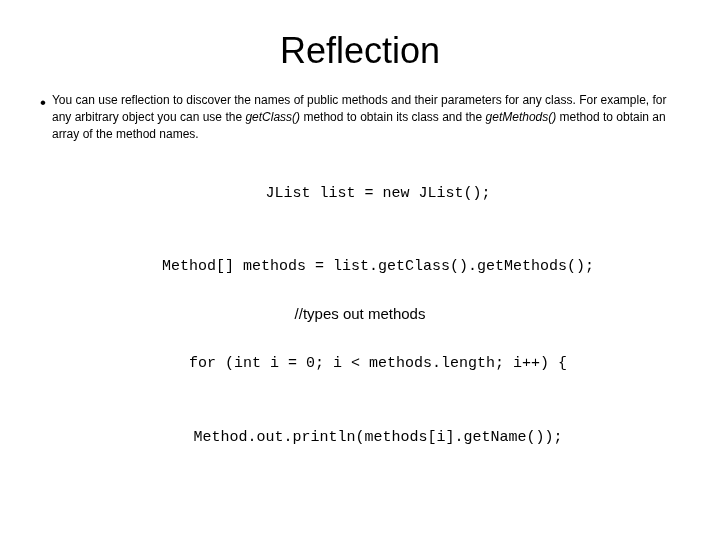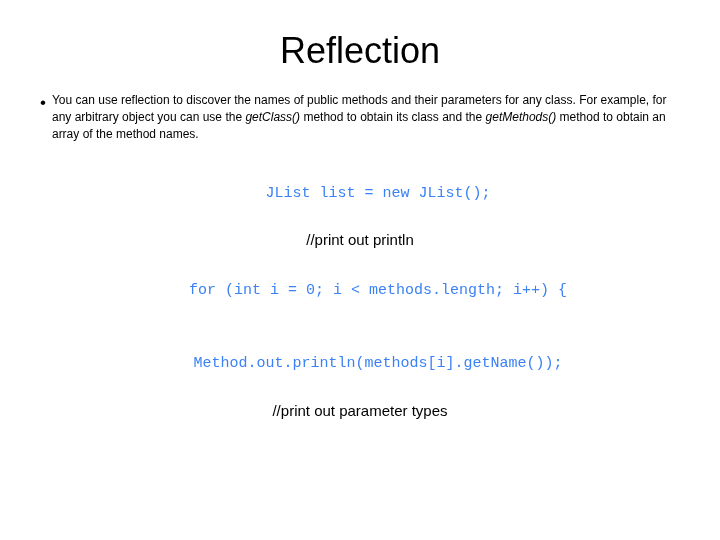--- a/index.html
+++ b/index.html
@@ -55,21 +55,21 @@
     }
 
     .bullet-text em {
       font-style: italic;
     }
 
     .code-block {
       font-family: 'Courier New', Courier, monospace;
       font-size: 15px;
       line-height: 1.55;
-      color: #3b82f6;
+      color: #000000;
       margin-top: 4px;
       white-space: pre;
     }
 
     .comment {
       font-family: Arial, Helvetica, sans-serif;
       font-size: 15px;
       line-height: 1.55;
       color: #000000;
     }
@@ -87,26 +87,26 @@
       You can use reflection to discover the names of public methods and
       their parameters for any class. For example, for any arbitrary object
       you can use the <em>getClass()</em> method to obtain its class and the
       <em>getMethods()</em> method to obtain an array of the method names.
     </span>
   </div>
 
   <div class="code-block">
     <span>JList list = new JList();</span>
   </div>
+  <div class="code-block">
+    <span>Method[] methods = list.getClass().getMethods();</span>
+  </div>
   <div class="comment">
-    <span>//print out println</span>
+    <span>//types out methods</span>
   </div>
   <div class="code-block">
     <span>for (int i = 0; i &lt; methods.length; i++) {</span>
   </div>
   <div class="code-block">
     <span>Method.out.println(methods[i].getName());</span>
   </div>
-  <div class="comment">
-    <span>//print out parameter types</span>
-  </div>
 
 </div>
 
 </body></html>

